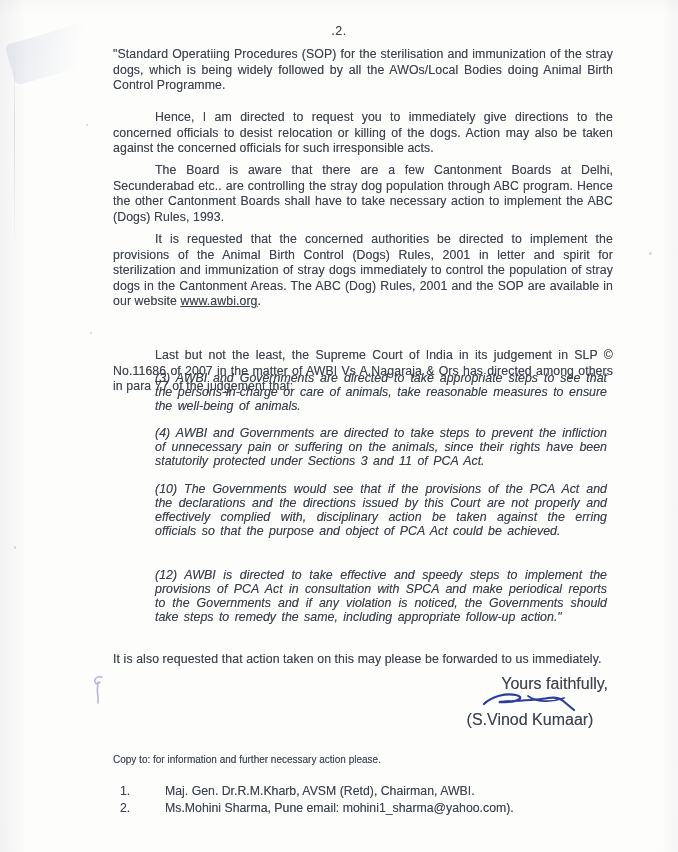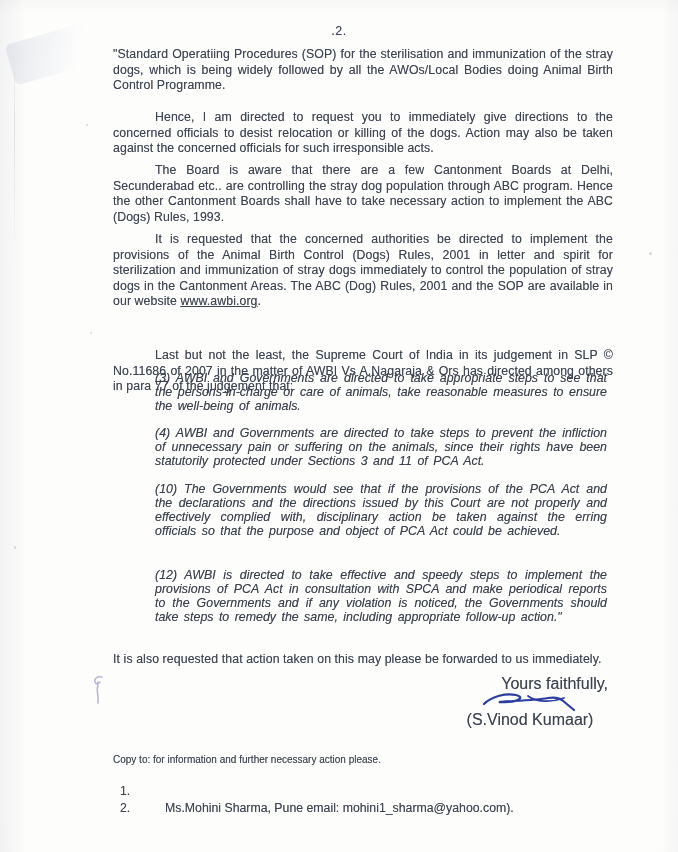--- a/index.html
+++ b/index.html
@@ -107,20 +107,21 @@
       <path d="M6 15 C14 7 28 4 38 6 C46 8 42 12 30 13 C22 13.6 18 13 26 12.5 C44 11.5 60 11 70 9 C76 8 80 8 84 11 L96 21" fill="none" stroke-linecap="round" stroke-width="2.2" stroke="#2b3e9f"></path>
       <path d="M50 7 C58 13 72 14 86 9" fill="none" stroke-linecap="round" stroke-width="1.8" stroke="#2b3e9f"></path>
     </svg>
     <div>(S.Vinod Kumaar)</div>
   </div>
 
   <div class="abs copyhead">Copy to: for information and further necessary action please.</div>
 
   <div class="abs copyitem" style="top:784px;">
     <span class="num">1.</span>
+    <span class="txt">Maj. Gen. Dr.R.M.Kharb, AVSM (Retd), Chairman, AWBI.</span>
   </div>
 
   <div class="abs copyitem" style="top:801px;">
     <span class="num">2.</span>
     <span class="txt">Ms.Mohini Sharma, Pune email: mohini1_sharma@yahoo.com).</span>
   </div>
 
 </div>
 
 </body></html>

